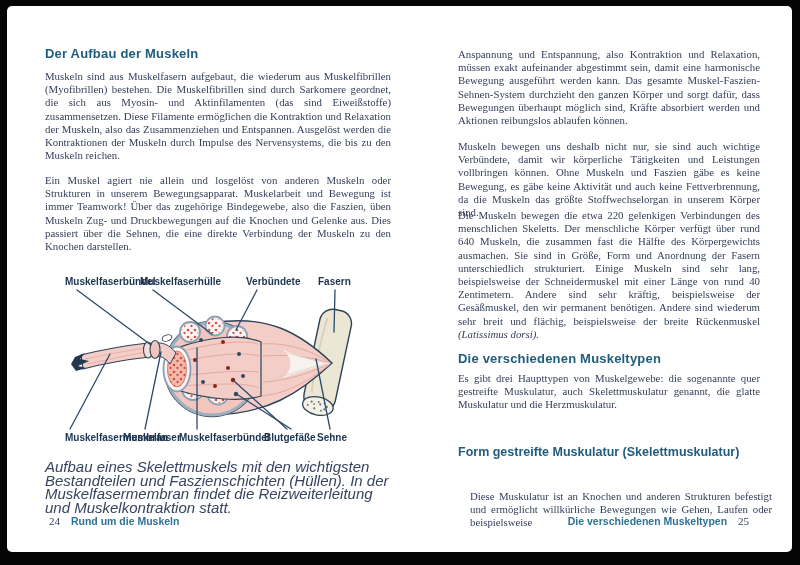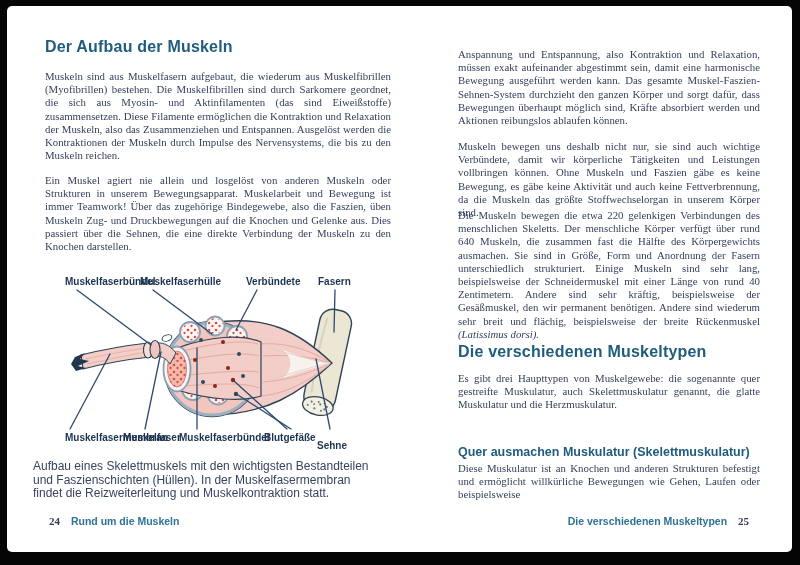--- a/index.html
+++ b/index.html
@@ -1,36 +1,36 @@
 <!DOCTYPE html>
 <html><head>
 <meta charset="utf-8">
 <style>
   html,body{margin:0;padding:0;}
   body{width:800px;height:565px;position:relative;background:#050505;overflow:hidden;
        font-family:"Liberation Sans",sans-serif;}
   .page{position:absolute;left:7px;top:6px;right:8px;bottom:13px;background:#ffffff;border-radius:5px;}
   
-  .h1{position:absolute;font-size:16px;font-weight:bold;color:#1f5c7d;letter-spacing:.2px;}
+  .h1{position:absolute;font-size:13px;font-weight:bold;color:#1f5c7d;letter-spacing:.2px;margin-top:8px;}
   .h3{position:absolute;font-size:12.5px;font-weight:bold;color:#1f5c7d;}
   
   .para{position:absolute;font-family:"Liberation Serif",serif;font-size:10.8px;line-height:13.2px;
         color:#333e58;text-align:justify;}
   .col-l{left:45px;width:346px;}
   .col-r{left:458px;width:302px;}
   .it{font-style:italic;}
   
   .diagram{position:absolute;left:25px;top:272px;width:375px;height:190px;}
   .diagram svg{position:absolute;left:0;top:0;}
   .lbl{position:absolute;font-size:10px;font-weight:600;color:#1c3350;white-space:nowrap;}
-  .caption{position:absolute;left:33px;top:460px;width:345px;font-size:12px;
+  .caption{position:absolute;left:45px;top:460px;width:345px;font-size:15px;font-style:italic;
            line-height:13.5px;color:#37435f;font-weight:500;}
   
   .footer{position:absolute;top:515px;font-size:10.5px;font-weight:600;}
-  .footer .num{color:#333e58;font-family:"Liberation Serif",serif;font-weight:700;font-size:11px;}
+  .footer .num{color:#333e58;font-family:"Liberation Serif",serif;font-weight:400;font-size:11px;}
   .footer .sec{color:#2e7396;}
   .footer-left{left:45px;}
   .footer-right{right:47px;text-align:right;}
   .footer span{margin:0 4px;}
 </style>
 </head>
 <body>
 
 <div class="page"></div>
 
@@ -182,40 +182,40 @@
   </svg>
 
   <div class="lbl" style="left:40px;top:4px;">Muskelfaserbündel</div>
   <div class="lbl" style="left:115px;top:4px;">Muskelfaserhülle</div>
   <div class="lbl" style="left:221px;top:4px;">Verbündete</div>
   <div class="lbl" style="left:293px;top:4px;">Fasern</div>
   <div class="lbl" style="left:0px;top:160px;padding-left:40px;">Muskelfasermembran</div>
   <div class="lbl" style="left:98px;top:160px;">Muskelfaser</div>
   <div class="lbl" style="left:154px;top:160px;">Muskelfaserbündel</div>
   <div class="lbl" style="left:239px;top:160px;">Blutgefäße</div>
-  <div class="lbl" style="left:292px;top:168px;">Sehne</div>
+  <div class="lbl" style="left:292px;top:160px;">Sehne</div>
 </div>
 
 <div class="caption">Aufbau eines Skelettmuskels mit den wichtigsten Bestandteilen und Faszienschichten (Hüllen). In der Muskelfasermembran findet die Reizweiterleitung und Muskelkontraktion statt.</div>
 
 <div class="footer footer-left">
   <span class="num">24</span>
   <span class="sec">Rund um die Muskeln</span>
 </div>
 
 <div class="para col-r" style="top:48px;">Anspannung und Entspannung, also Kontraktion und Relaxation, müssen exakt aufeinander abgestimmt sein, damit eine harmonische Bewegung ausgeführt werden kann. Das gesamte Muskel-Faszien-Sehnen-System durchzieht den ganzen Körper und sorgt dafür, dass Bewegungen überhaupt möglich sind, Kräfte absorbiert werden und Aktionen reibungslos ablaufen können.</div>
 
 <div class="para col-r" style="top:140px;">Muskeln bewegen uns deshalb nicht nur, sie sind auch wichtige Verbündete, damit wir körperliche Tätigkeiten und Leistungen vollbringen können. Ohne Muskeln und Faszien gäbe es keine Bewegung, es gäbe keine Aktivität und auch keine Fettverbrennung, da die Muskeln das größte Stoffwechselorgan in unserem Körper sind.</div>
 
 <div class="para col-r" style="top:209px;"><span>Die Muskeln bewegen die etwa 220 gelenkigen Verbindungen des menschlichen Skeletts. Der menschliche Körper verfügt über rund 640 Muskeln, die zusammen fast die Hälfte des Körpergewichts ausmachen. Sie sind in Größe, Form und Anordnung der Fasern unterschiedlich strukturiert. Einige Muskeln sind sehr lang, beispielsweise der Schneidermuskel mit einer Länge von rund 40 Zentimetern. Andere sind sehr kräftig, beispielsweise der Gesäßmuskel, den wir permanent benötigen. Andere sind wiederum sehr breit und flächig, beispielsweise der breite Rückenmuskel </span><span class="it">(Latissimus dorsi).</span></div>
 
 <div class="h1 col-r" style="top:343px;">Die verschiedenen Muskeltypen</div>
 
 <div class="para col-r" style="top:372px;">Es gibt drei Haupttypen von Muskelgewebe: die sogenannte quer gestreifte Muskulatur, auch Skelettmuskulatur genannt, die glatte Muskulatur und die Herzmuskulatur.</div>
 
-<div class="h3 col-r" style="top:445px;">Quer ausmachen Muskulatur (Skelettmuskulatur)</div>
-
-<div class="para col-r" style="top:462px;">Diese Muskulatur ist an Knochen und anderen Strukturen befestigt und ermöglicht willkürliche Bewegungen wie Gehen, Laufen oder beispielsweise</div>
+<div class="h3 col-r" style="top:445px;">Form gestreifte Muskulatur (Skelettmuskulatur)</div>
+
+<div class="para col-r" style="top:490px;margin-left:12px;">Diese Muskulatur ist an Knochen und anderen Strukturen befestigt und ermöglicht willkürliche Bewegungen wie Gehen, Laufen oder beispielsweise</div>
 
 <div class="footer footer-right">
   <span class="sec">Die verschiedenen Muskeltypen</span>
   <span class="num">25</span>
 </div>
 
 </body></html>

